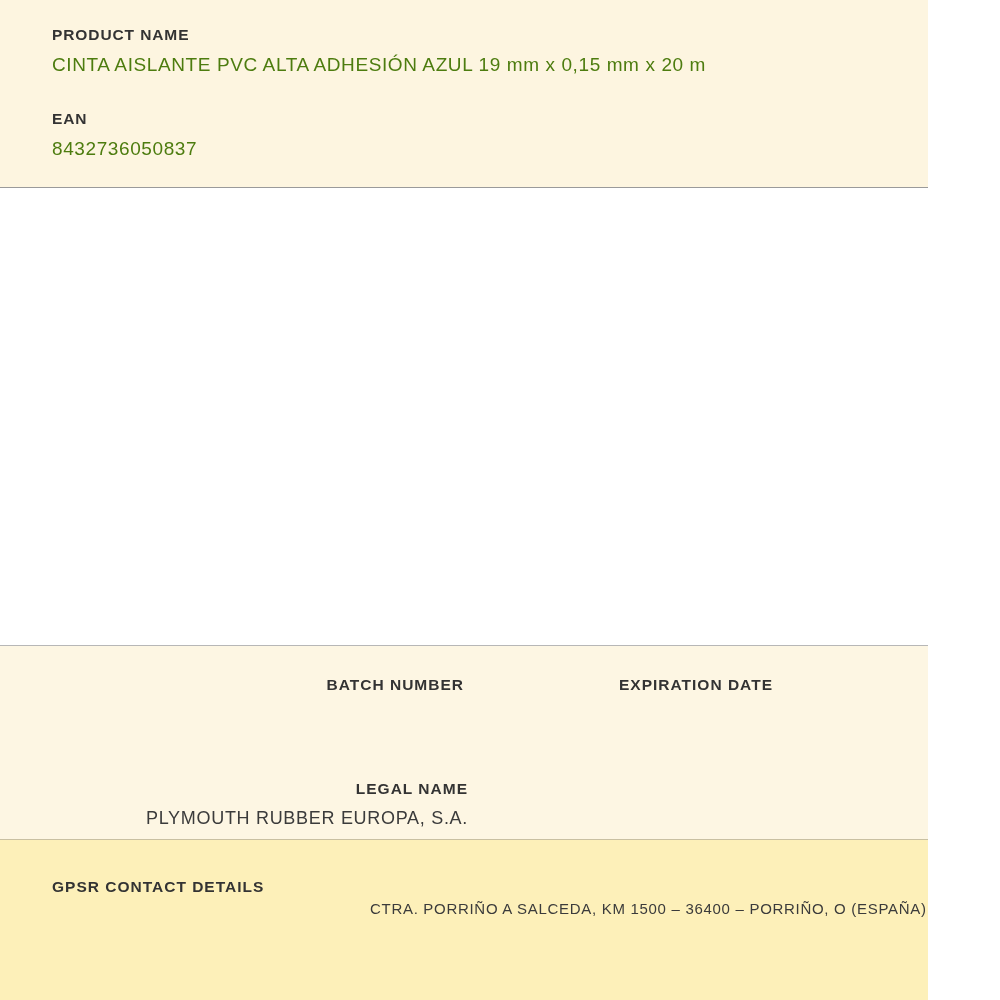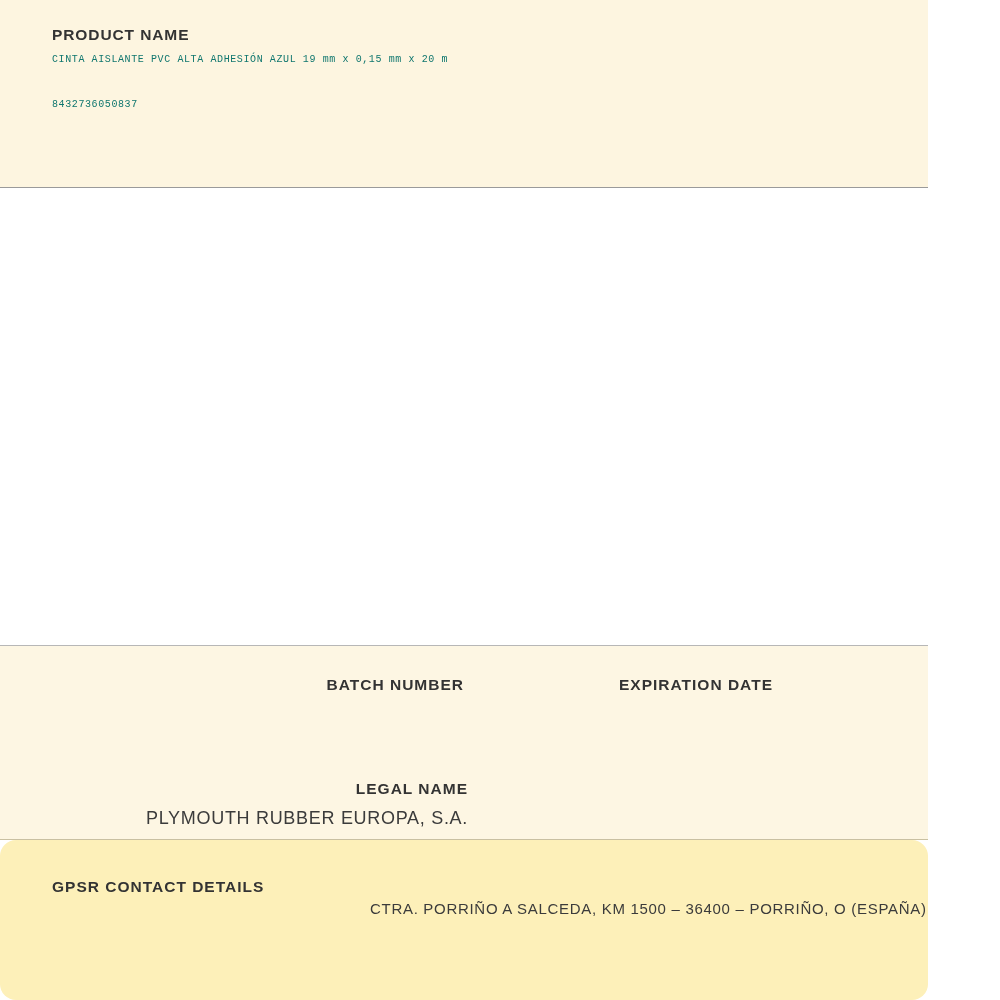--- a/index.html
+++ b/index.html
@@ -29,24 +29,23 @@
     border-bottom: 1px solid #9a9a9a;
   }
   .field-label {
     font-size: 15.5px;
     font-weight: bold;
     letter-spacing: 0.9px;
     color: #333333;
     margin-bottom: 10px;
   }
   .field-value {
-    font-size: 10px;
+    font-size: 19px;
     letter-spacing: 0.6px;
-    color: #0f766e;
-    font-family: Liberation Mono, monospace;
+    color: #4d7c0f;
   }
   .block-gap { height: 34px; }
 
   
   .body-blank {
     background: #ffffff;
     flex: 1 1 auto;
     border-bottom: 1px solid #b7b7b7;
   }
 
@@ -84,21 +83,20 @@
   .info-value.small {
     font-size: 14px;
   }
 
   
   .gpsr {
     background: #fdf0b9;
     height: 160px;
     padding: 38px 0 0 52px;
     position: relative;
-    border-radius: 16px;
   }
   .gpsr-title {
     font-size: 15.5px;
     font-weight: bold;
     letter-spacing: 1px;
     color: #333333;
   }
   .gpsr-address {
     position: absolute;
     top: 60px;
@@ -110,20 +108,21 @@
 </style>
 </head>
 <body>
 
 <div class="sheet">
 
   <div class="header">
     <div class="field-label">PRODUCT NAME</div>
     <div class="field-value">CINTA AISLANTE PVC ALTA ADHESIÓN AZUL 19 mm x 0,15 mm x 20 m</div>
     <div class="block-gap"></div>
+    <div class="field-label">EAN</div>
     <div class="field-value">8432736050837</div>
   </div>
 
   <div class="body-blank"></div>
 
   <div class="info">
     <div class="info-row row-one">
       <div class="info-col left">
         <div class="info-title">BATCH NUMBER</div>
         <div class="info-value"></div>

